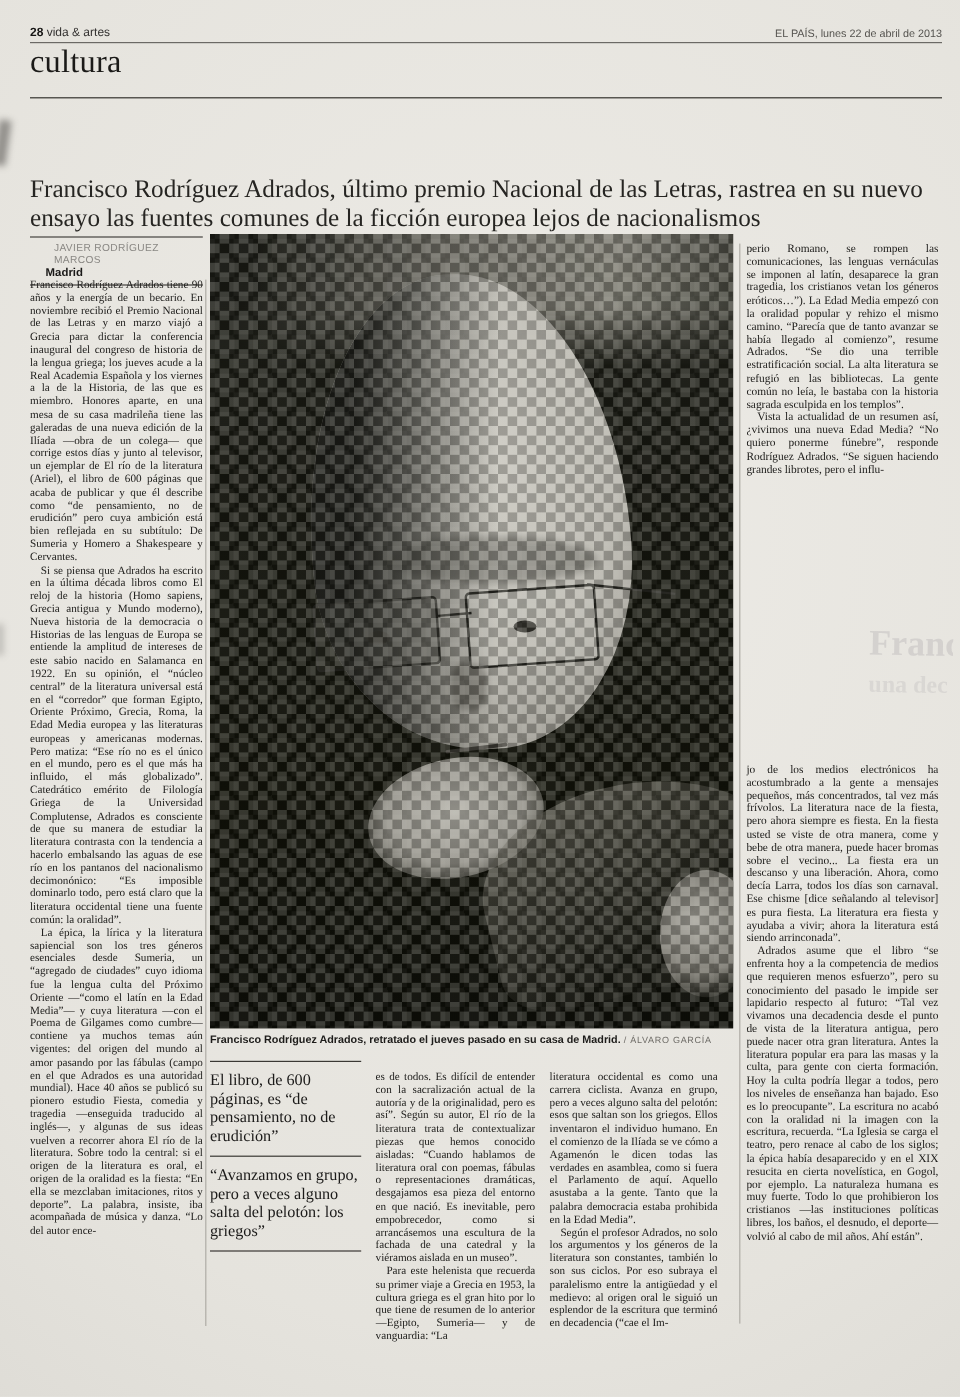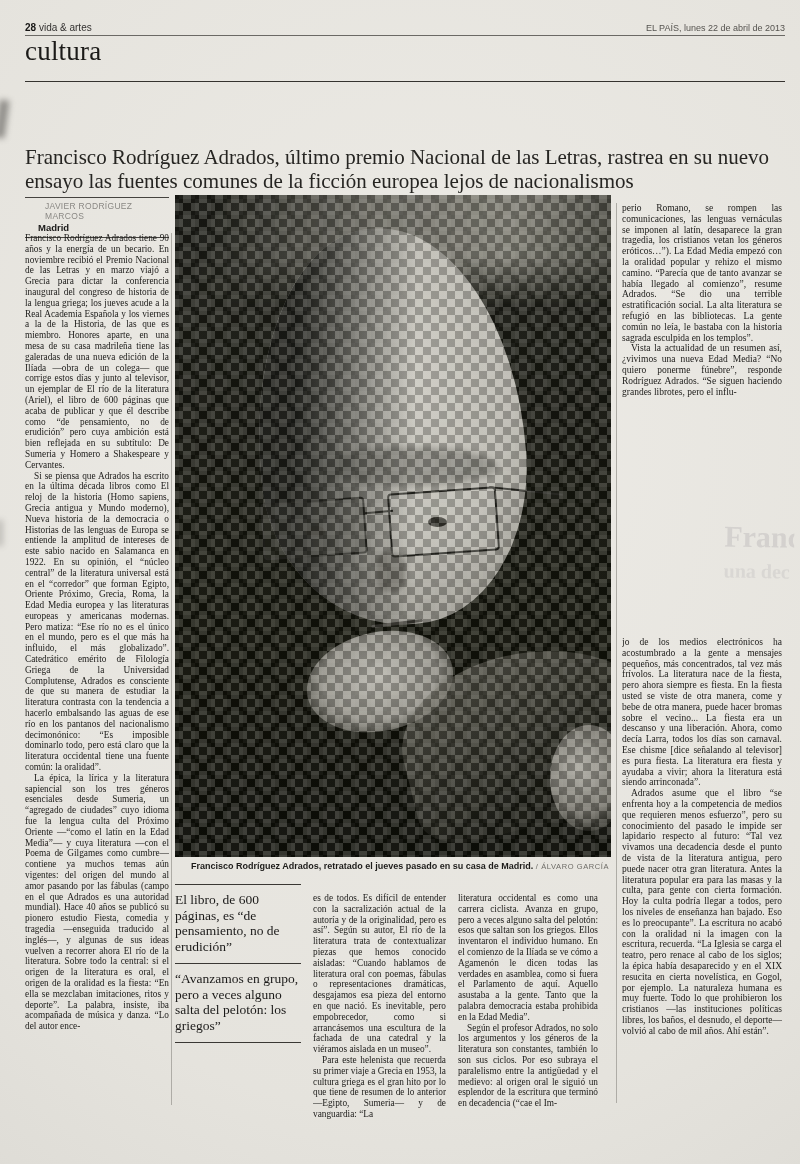--- a/index.html
+++ b/index.html
@@ -141,21 +141,21 @@
     position:absolute;inset:0;
     background-image:
       conic-gradient(rgba(246,245,239,.17) 25%, transparent 0 50%, rgba(246,245,239,.17) 0 75%, transparent 0),
       conic-gradient(rgba(10,10,8,.22) 25%, transparent 0 50%, rgba(10,10,8,.22) 0 75%, transparent 0),
       conic-gradient(rgba(200,198,190,.07) 25%, transparent 0 50%, rgba(200,198,190,.07) 0 75%, transparent 0);
     background-size:16px 16px,16px 16px,32px 32px;
     background-position:0 0,8px 0,4px 4px;
   }
   
   .caption{
-    position:absolute;left:191px;top:861px;width:436px;z-index:2;
+    position:absolute;left:175px;top:861px;width:436px;z-index:2;
     font-family:"Liberation Sans",sans-serif;font-size:9px;line-height:11px;color:#1d1c1a;
   }
   .caption .cap-main{font-weight:bold;}
   .caption .credit{font-weight:normal;font-size:7.5px;color:#6d6b66;letter-spacing:.6px;}
 </style>
 </head>
 <body>
 
 <div class="page">
 

